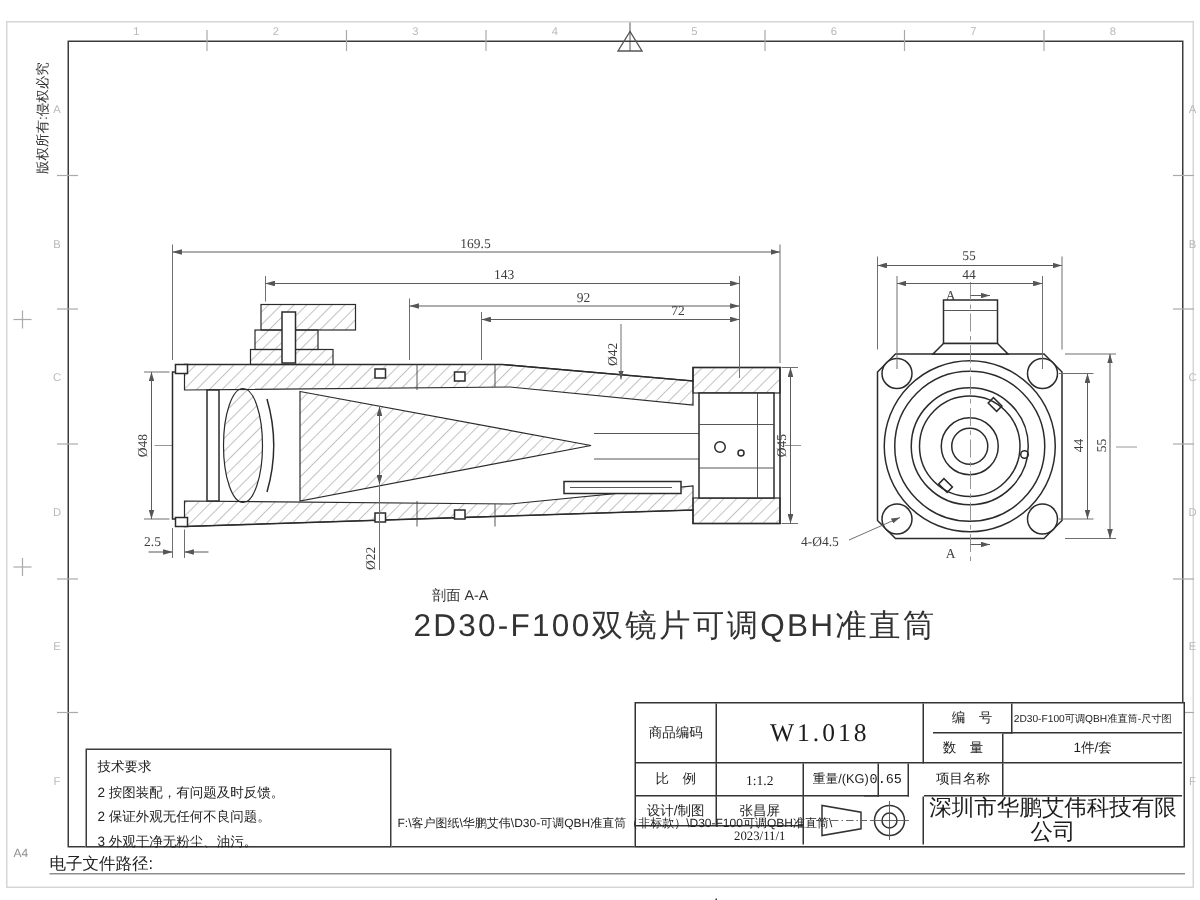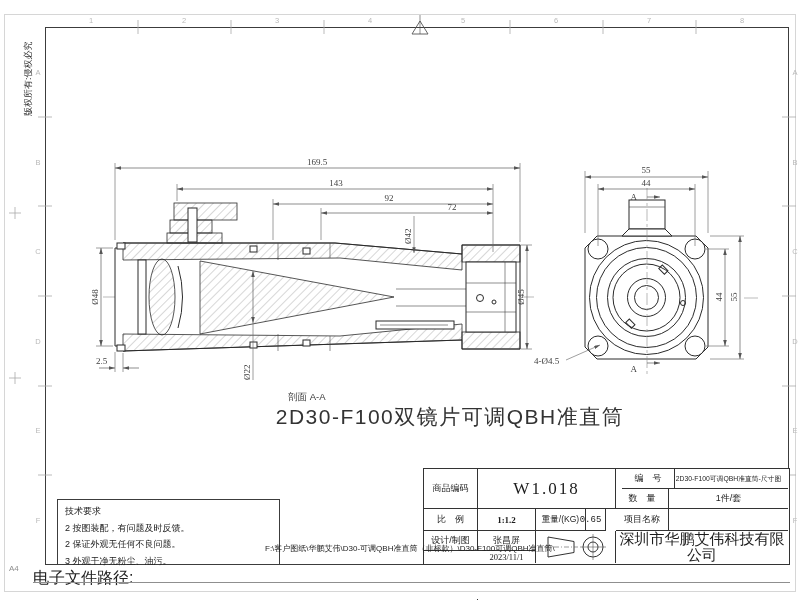--- a/index.html
+++ b/index.html
@@ -22,27 +22,27 @@
   .zone{font-family:"Liberation Sans",sans-serif;font-size:7.5px;fill:#b9b9b9;}
   .tick{stroke:#a9a9a9;stroke-width:0.8;}
   
   #titleblock{position:absolute;left:423px;top:468px;width:367px;height:97px;
               border:1.6px solid #333;box-sizing:border-box;background:#fff;}
   .cell{position:absolute;box-sizing:border-box;display:flex;align-items:center;
         justify-content:center;font-size:9px;color:#1c1c1c;overflow:hidden;white-space:nowrap;}
   .bR{border-right:1px solid #333;} .bB{border-bottom:1px solid #333;}
   .serif{font-family:"Liberation Serif",serif;}
   
-  #techbox{position:absolute;left:57px;top:499px;width:223px;height:66px;
+  #techbox{position:absolute;left:57px;top:499px;width:204px;height:66px;
            border:1px solid #3c3c3c;box-sizing:border-box;font-size:9px;color:#222;
            padding:3px 0 11px 7px;line-height:16.5px;background:#fff;}
   
   #filepath-line{position:absolute;left:33px;top:582px;width:757px;height:0;
                  border-top:1px solid #8f8f8f;}
-  #filepath-label{position:absolute;left:33px;top:568px;font-size:16px;color:#222;}
+  #filepath-label{position:absolute;left:33px;top:568px;font-size:11px;color:#222;}
   #filepath-value{position:absolute;left:265px;top:543px;font-size:8px;color:#222;white-space:nowrap;}
   #sheet-size{position:absolute;left:9px;top:564px;font-size:8px;color:#8e8e8e;}
 </style>
 </head>
 <body>
 
 <div id="sheet">
   <div id="paper-edge"></div>
   <div id="frame"></div>
 
@@ -268,21 +268,21 @@
   </div>
 
   <div id="titleblock">
     <div class="cell bR bB" style="left:0;top:0;width:54px;height:40px;">商品编码</div>
     <div class="cell bR bB serif" style="left:54px;top:0;width:138px;height:40px;font-size:17px;letter-spacing:2px;">W1.018</div>
     <div class="cell bR bB" style="left:198px;top:0;width:53px;height:20px;">编　号</div>
     <div class="cell bB" style="left:245px;top:0;width:119px;height:20px;font-size:6.8px;">2D30-F100可调QBH准直筒-尺寸图</div>
     <div class="cell bR bB" style="left:192px;top:20px;width:53px;height:20px;">数　量</div>
     <div class="cell bB" style="left:245px;top:20px;width:119px;height:20px;">1件/套</div>
     <div class="cell bR bB" style="left:0;top:40px;width:54px;height:22px;">比　例</div>
-    <div class="cell bR bB serif" style="left:54px;top:40px;width:58px;height:22px;font-weight:bold;">1:1.2</div>
+    <div class="cell bR bB serif" style="left:54px;top:40px;width:58px;height:22px;">1:1.2</div>
     <div class="cell bR bB" style="left:112px;top:40px;width:50px;height:22px;font-size:8.5px;">重量/(KG)</div>
     <div class="cell bR bB serif" style="left:152px;top:40px;width:30px;height:22px;font-family:Liberation Mono, monospace;">0.65</div>
     <div class="cell bR bB" style="left:192px;top:40px;width:53px;height:22px;text-align:center;">项目名称</div>
     <div class="cell bB" style="left:245px;top:40px;width:119px;height:22px;"></div>
     <div class="cell bR bB" style="left:0;top:62px;width:54px;height:20px;">设计/制图</div>
     <div class="cell bR bB" style="left:54px;top:62px;width:58px;height:20px;">张昌屏</div>
     <div class="cell bR" style="left:0;top:82px;width:54px;height:12px;margin-top:48px;">日　期</div>
     <div class="cell bR serif" style="left:54px;top:82px;width:58px;height:12px;font-size:8.5px;">2023/11/1</div>
     <div class="cell bR" style="left:112px;top:62px;width:80px;height:32px;">
       <svg width="64" height="30" viewBox="0 0 64 30" style="position:static;">

